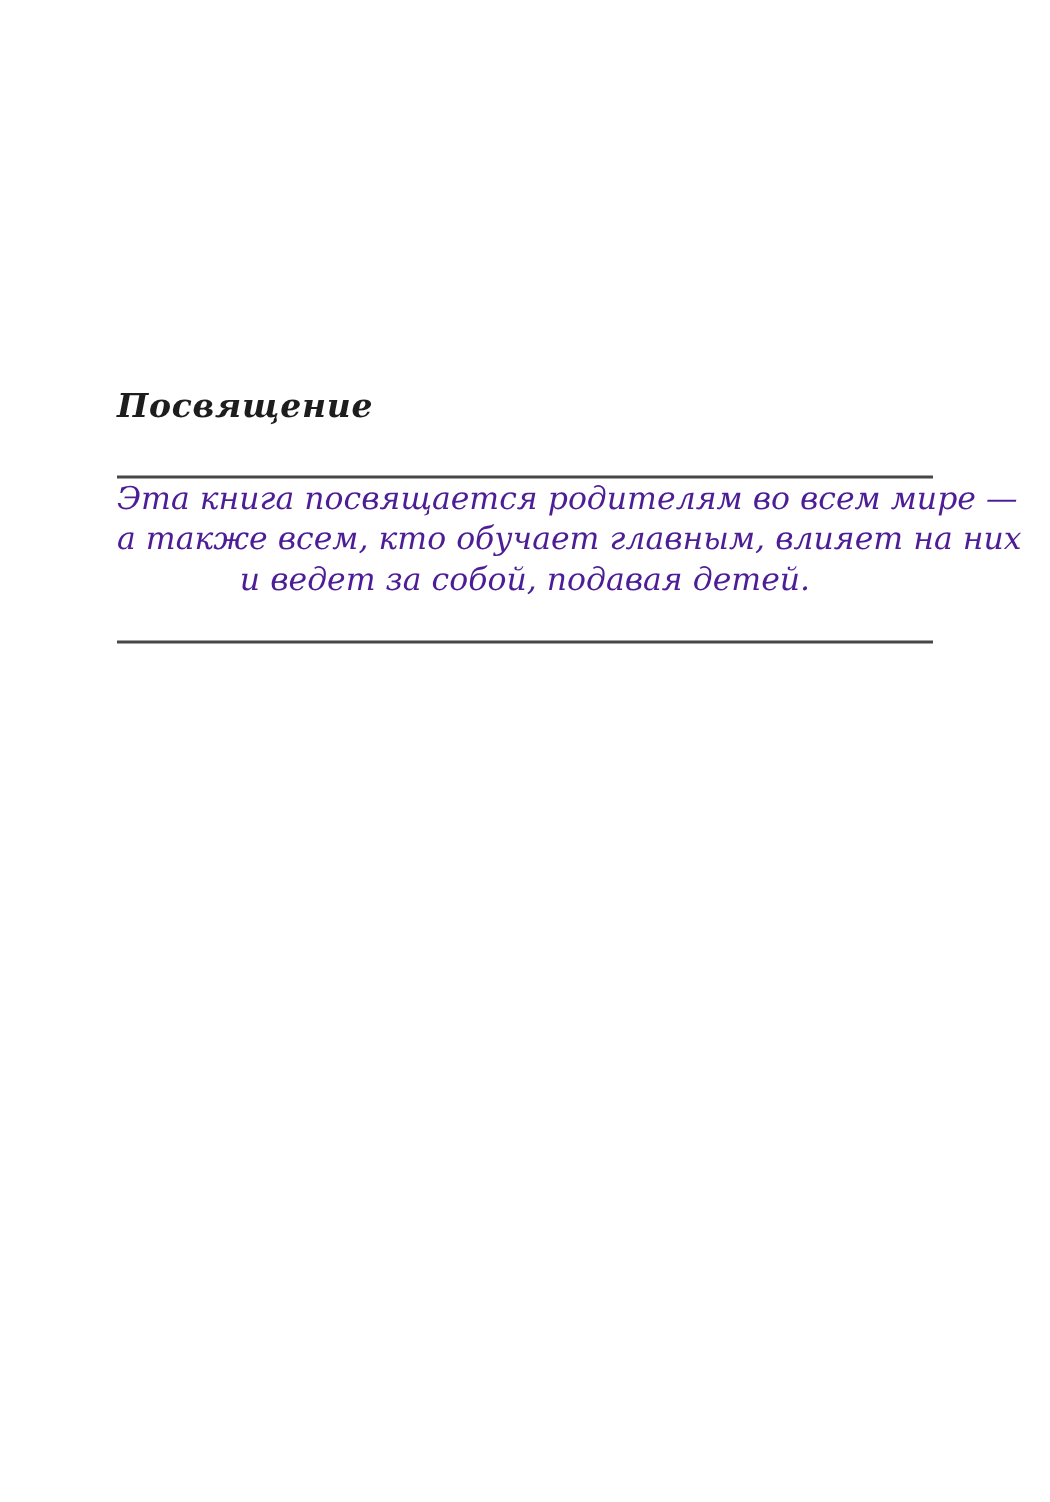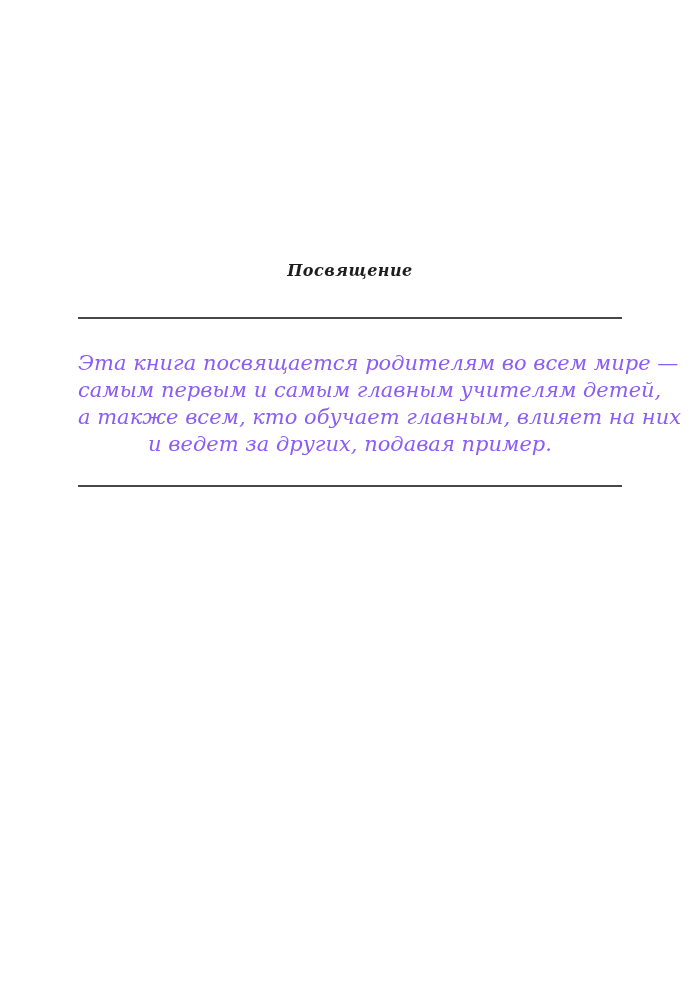--- a/index.html
+++ b/index.html
@@ -16,59 +16,57 @@
     height: 1001px;
     background: #ffffff;
     overflow: hidden;
   }
   .dedication {
     width: 544px;
     margin: 0 auto;
   }
   .dedication-title {
     margin: 256px 0 0 0;
-    text-align: center;
+    text-align: left;
     font-style: italic;
     font-weight: bold;
-    font-size: 16px;
+    font-size: 22px;
     line-height: 30px;
     color: #1d1d1d;
     letter-spacing: 0.5px;
   }
   .rule {
     height: 2px;
     background: #474747;
     border: none;
   }
   .rule-top {
     margin: 31px 0 0 0;
   }
   .rule-bottom {
     margin: 27px 0 0 0;
   }
   .dedication-text {
-    margin-top: 31px;
     text-align: center;
     font-style: italic;
     font-size: 21px;
     line-height: 27px;
-    color: #8b5cf6;
+    color: #4c1d95;
   }
   .dedication-line {
     white-space: nowrap;
   }
 </style>
 </head>
 <body>
 
 <div class="page">
   <div class="dedication">
     <h1 class="dedication-title">Посвящение</h1>
     <div class="rule rule-top"></div>
     <div class="dedication-text">
       <div class="dedication-line">Эта книга посвящается родителям во всем мире —</div>
-      <div class="dedication-line">самым первым и самым главным учителям детей,</div>
       <div class="dedication-line">а также всем, кто обучает главным, влияет на них</div>
-      <div class="dedication-line">и ведет за других, подавая пример.</div>
+      <div class="dedication-line">и ведет за собой, подавая детей.</div>
     </div>
     <div class="rule rule-bottom"></div>
   </div>
 </div>
 
 </body></html>

